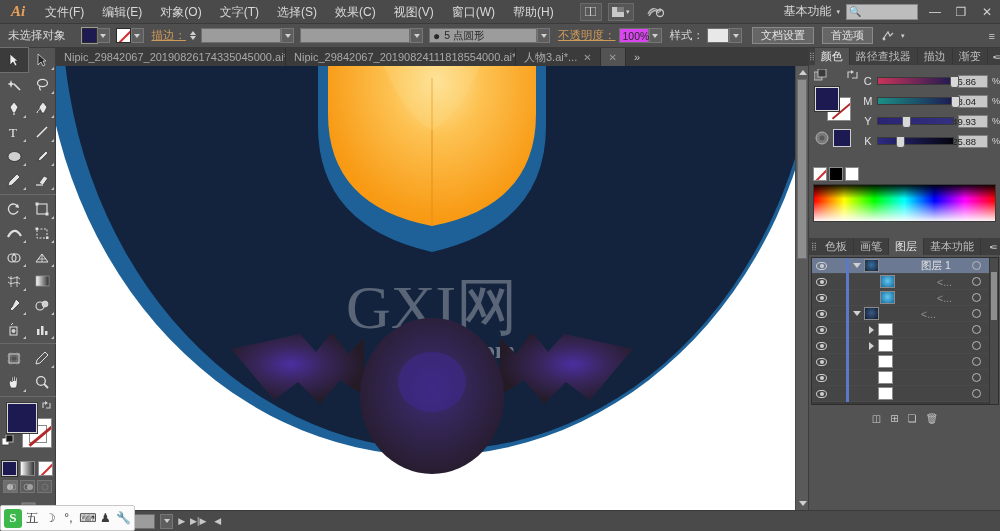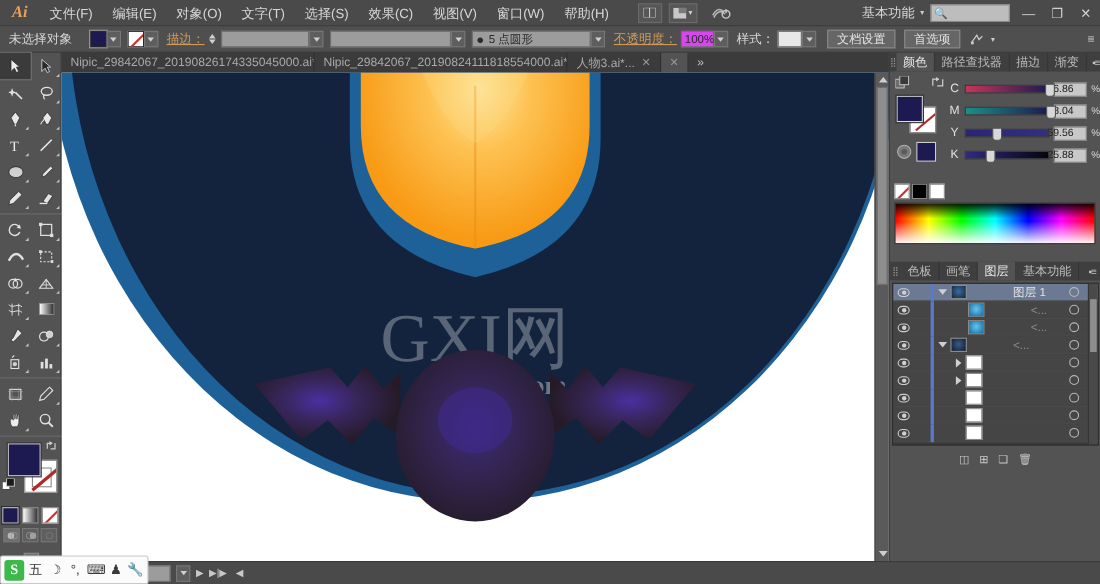--- a/index.html
+++ b/index.html
@@ -775,21 +775,21 @@
             <div class="knob" style="left:73px"></div>
           </div>
           <div class="sval">98.04</div>
           <span class="spct">%</span>
         </div>
         <div class="srow">
           <span class="slabel">Y</span>
           <div class="strack" style="background:linear-gradient(90deg,#2a2475,#33307f)">
             <div class="knob" style="left:24px"></div>
           </div>
-          <div class="sval">59.56</div>
+          <div class="sval">49.93</div>
           <span class="spct">%</span>
         </div>
         <div class="srow">
           <span class="slabel">K</span>
           <div class="strack" style="background:linear-gradient(90deg,#2e2a82,#05050f)">
             <div class="knob" style="left:18px"></div>
           </div>
           <div class="sval">25.88</div>
           <span class="spct">%</span>
         </div>

